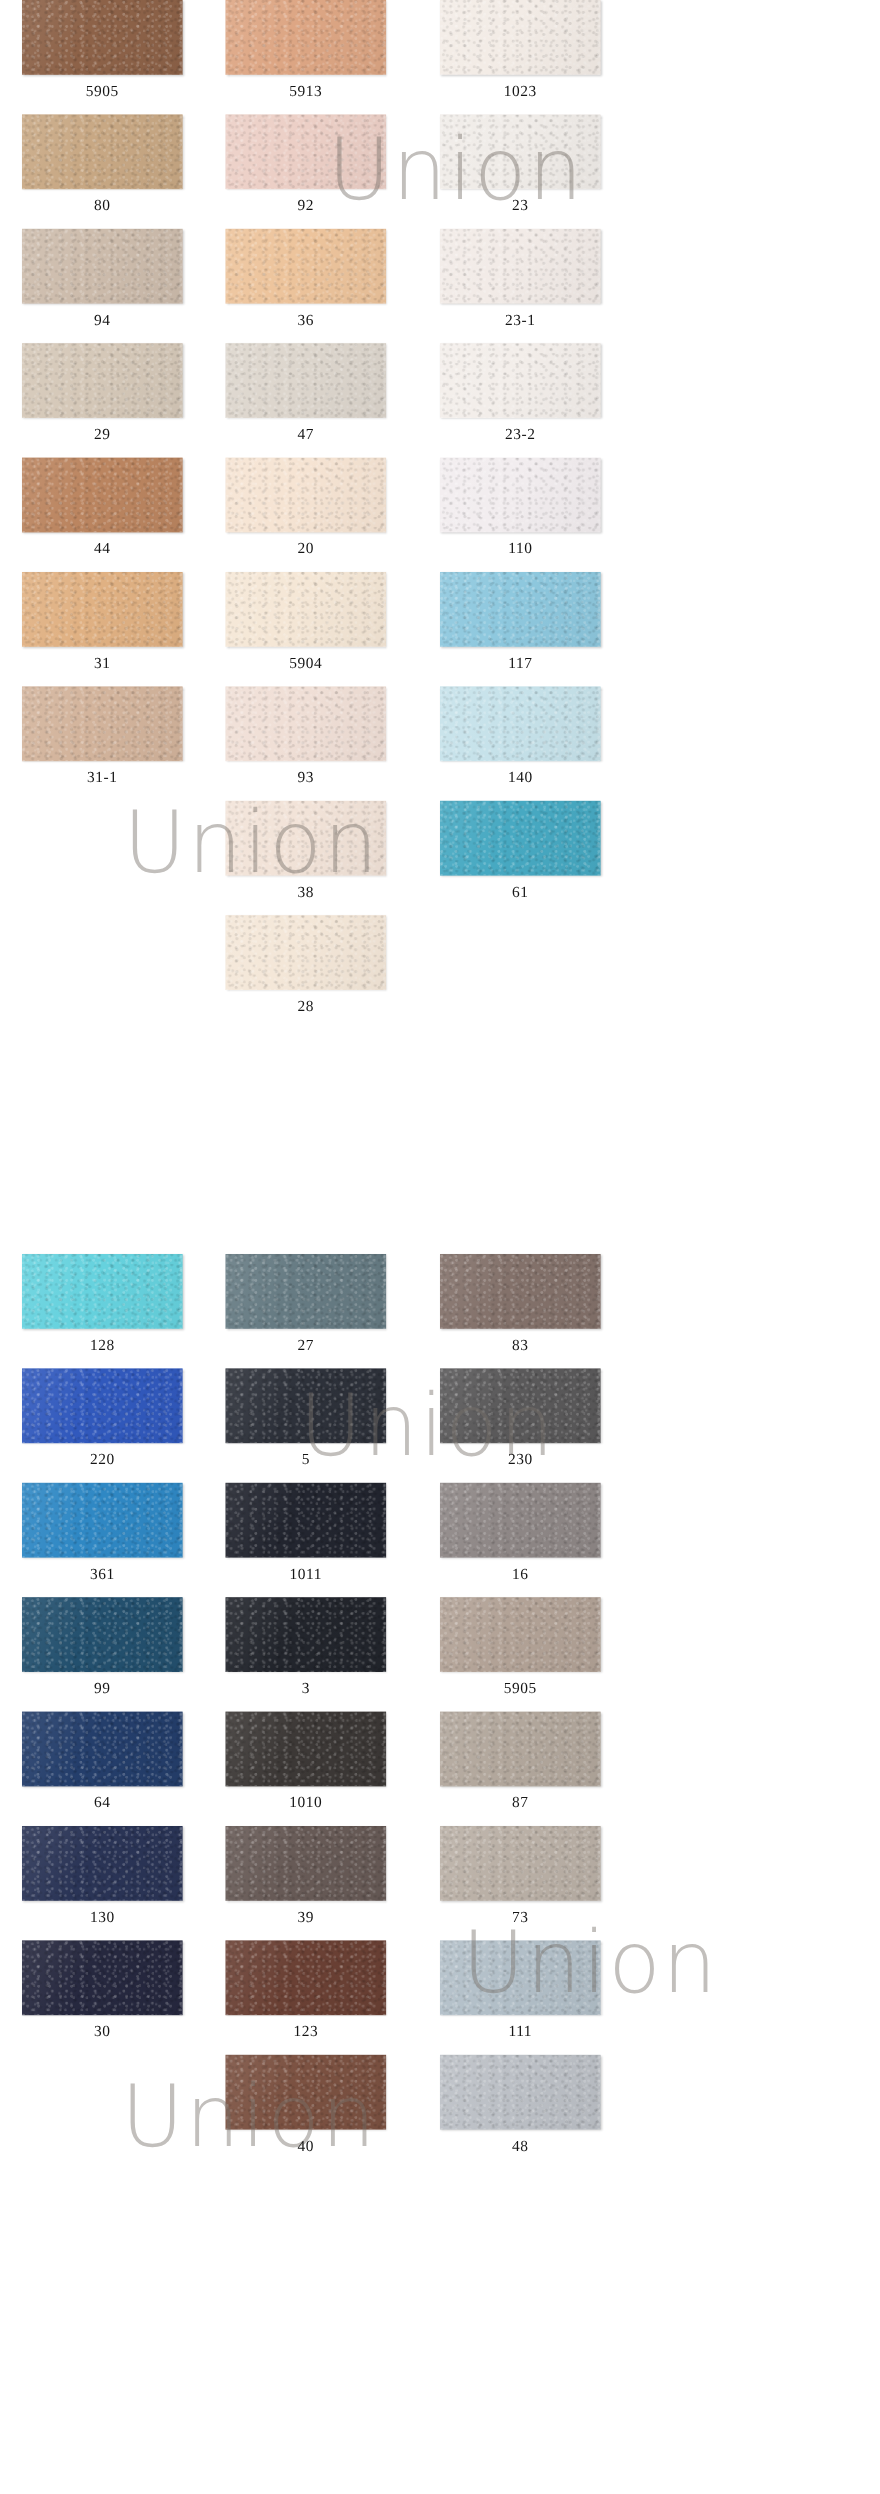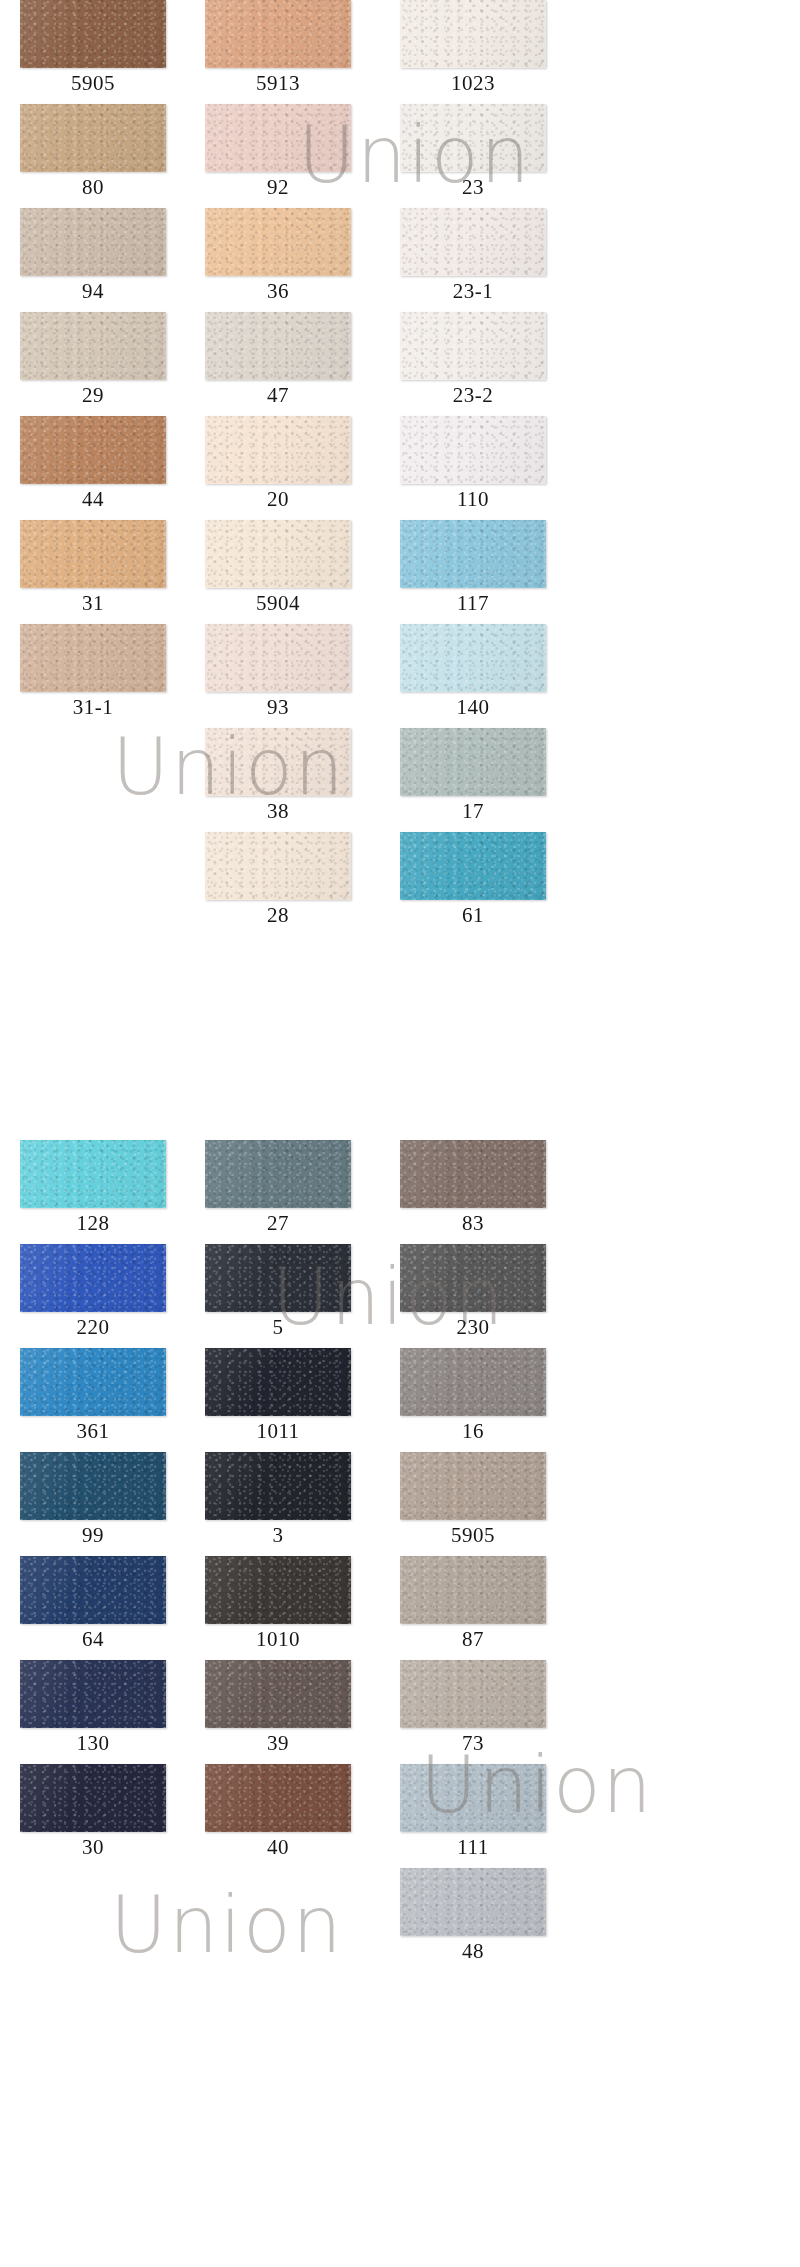--- a/index.html
+++ b/index.html
@@ -104,21 +104,21 @@
     position: absolute;
     inset: 0;
     background: linear-gradient(118deg, rgba(255,255,255,0.10) 0%, rgba(255,255,255,0.0) 42%, rgba(0,0,0,0.045) 100%);
     z-index: 2;
     pointer-events: none;
   }
 
   .label {
     width: 146px;
     text-align: center;
-    font-size: 21px;
+    font-size: 14px;
     line-height: 31px;
     color: #161616;
     font-family: "Liberation Serif", "DejaVu Serif", serif;
     letter-spacing: 0.5px;
     position: relative;
     z-index: 8;
   }
 </style>
 </head>
 <body>
@@ -224,24 +224,20 @@
           </div>
           <div class="cell">
             <div class="swatch" style="background-color: rgb(142, 200, 222);"></div>
             <div class="label">117</div>
           </div>
           <div class="cell">
             <div class="swatch" style="background-color: rgb(198, 226, 234);"></div>
             <div class="label">140</div>
           </div>
           <div class="cell">
-            <div class="swatch" style="background-color: rgb(177, 191, 189);"></div>
-            <div class="label">17</div>
-          </div>
-          <div class="cell">
             <div class="swatch" style="background-color: rgb(71, 169, 194);"></div>
             <div class="label">61</div>
           </div>
         </div>
     </div>
   </div>
 
   <div class="section" id="section-bottom">
     <div class="columns">
       <div class="column col-1">
@@ -293,20 +289,24 @@
           </div>
           <div class="cell">
             <div class="swatch" style="background-color: rgb(60, 56, 54);"></div>
             <div class="label">1010</div>
           </div>
           <div class="cell">
             <div class="swatch" style="background-color: rgb(103, 90, 86);"></div>
             <div class="label">39</div>
           </div>
           <div class="cell">
+            <div class="swatch" style="background-color: rgb(106, 64, 52);"></div>
+            <div class="label">123</div>
+          </div>
+          <div class="cell">
             <div class="swatch" style="background-color: rgb(123, 81, 65);"></div>
             <div class="label">40</div>
           </div>
         </div>
       <div class="column col-3">
           <div class="cell">
             <div class="swatch" style="background-color: rgb(131, 113, 106);"></div>
             <div class="label">83</div>
           </div>
           <div class="cell">

